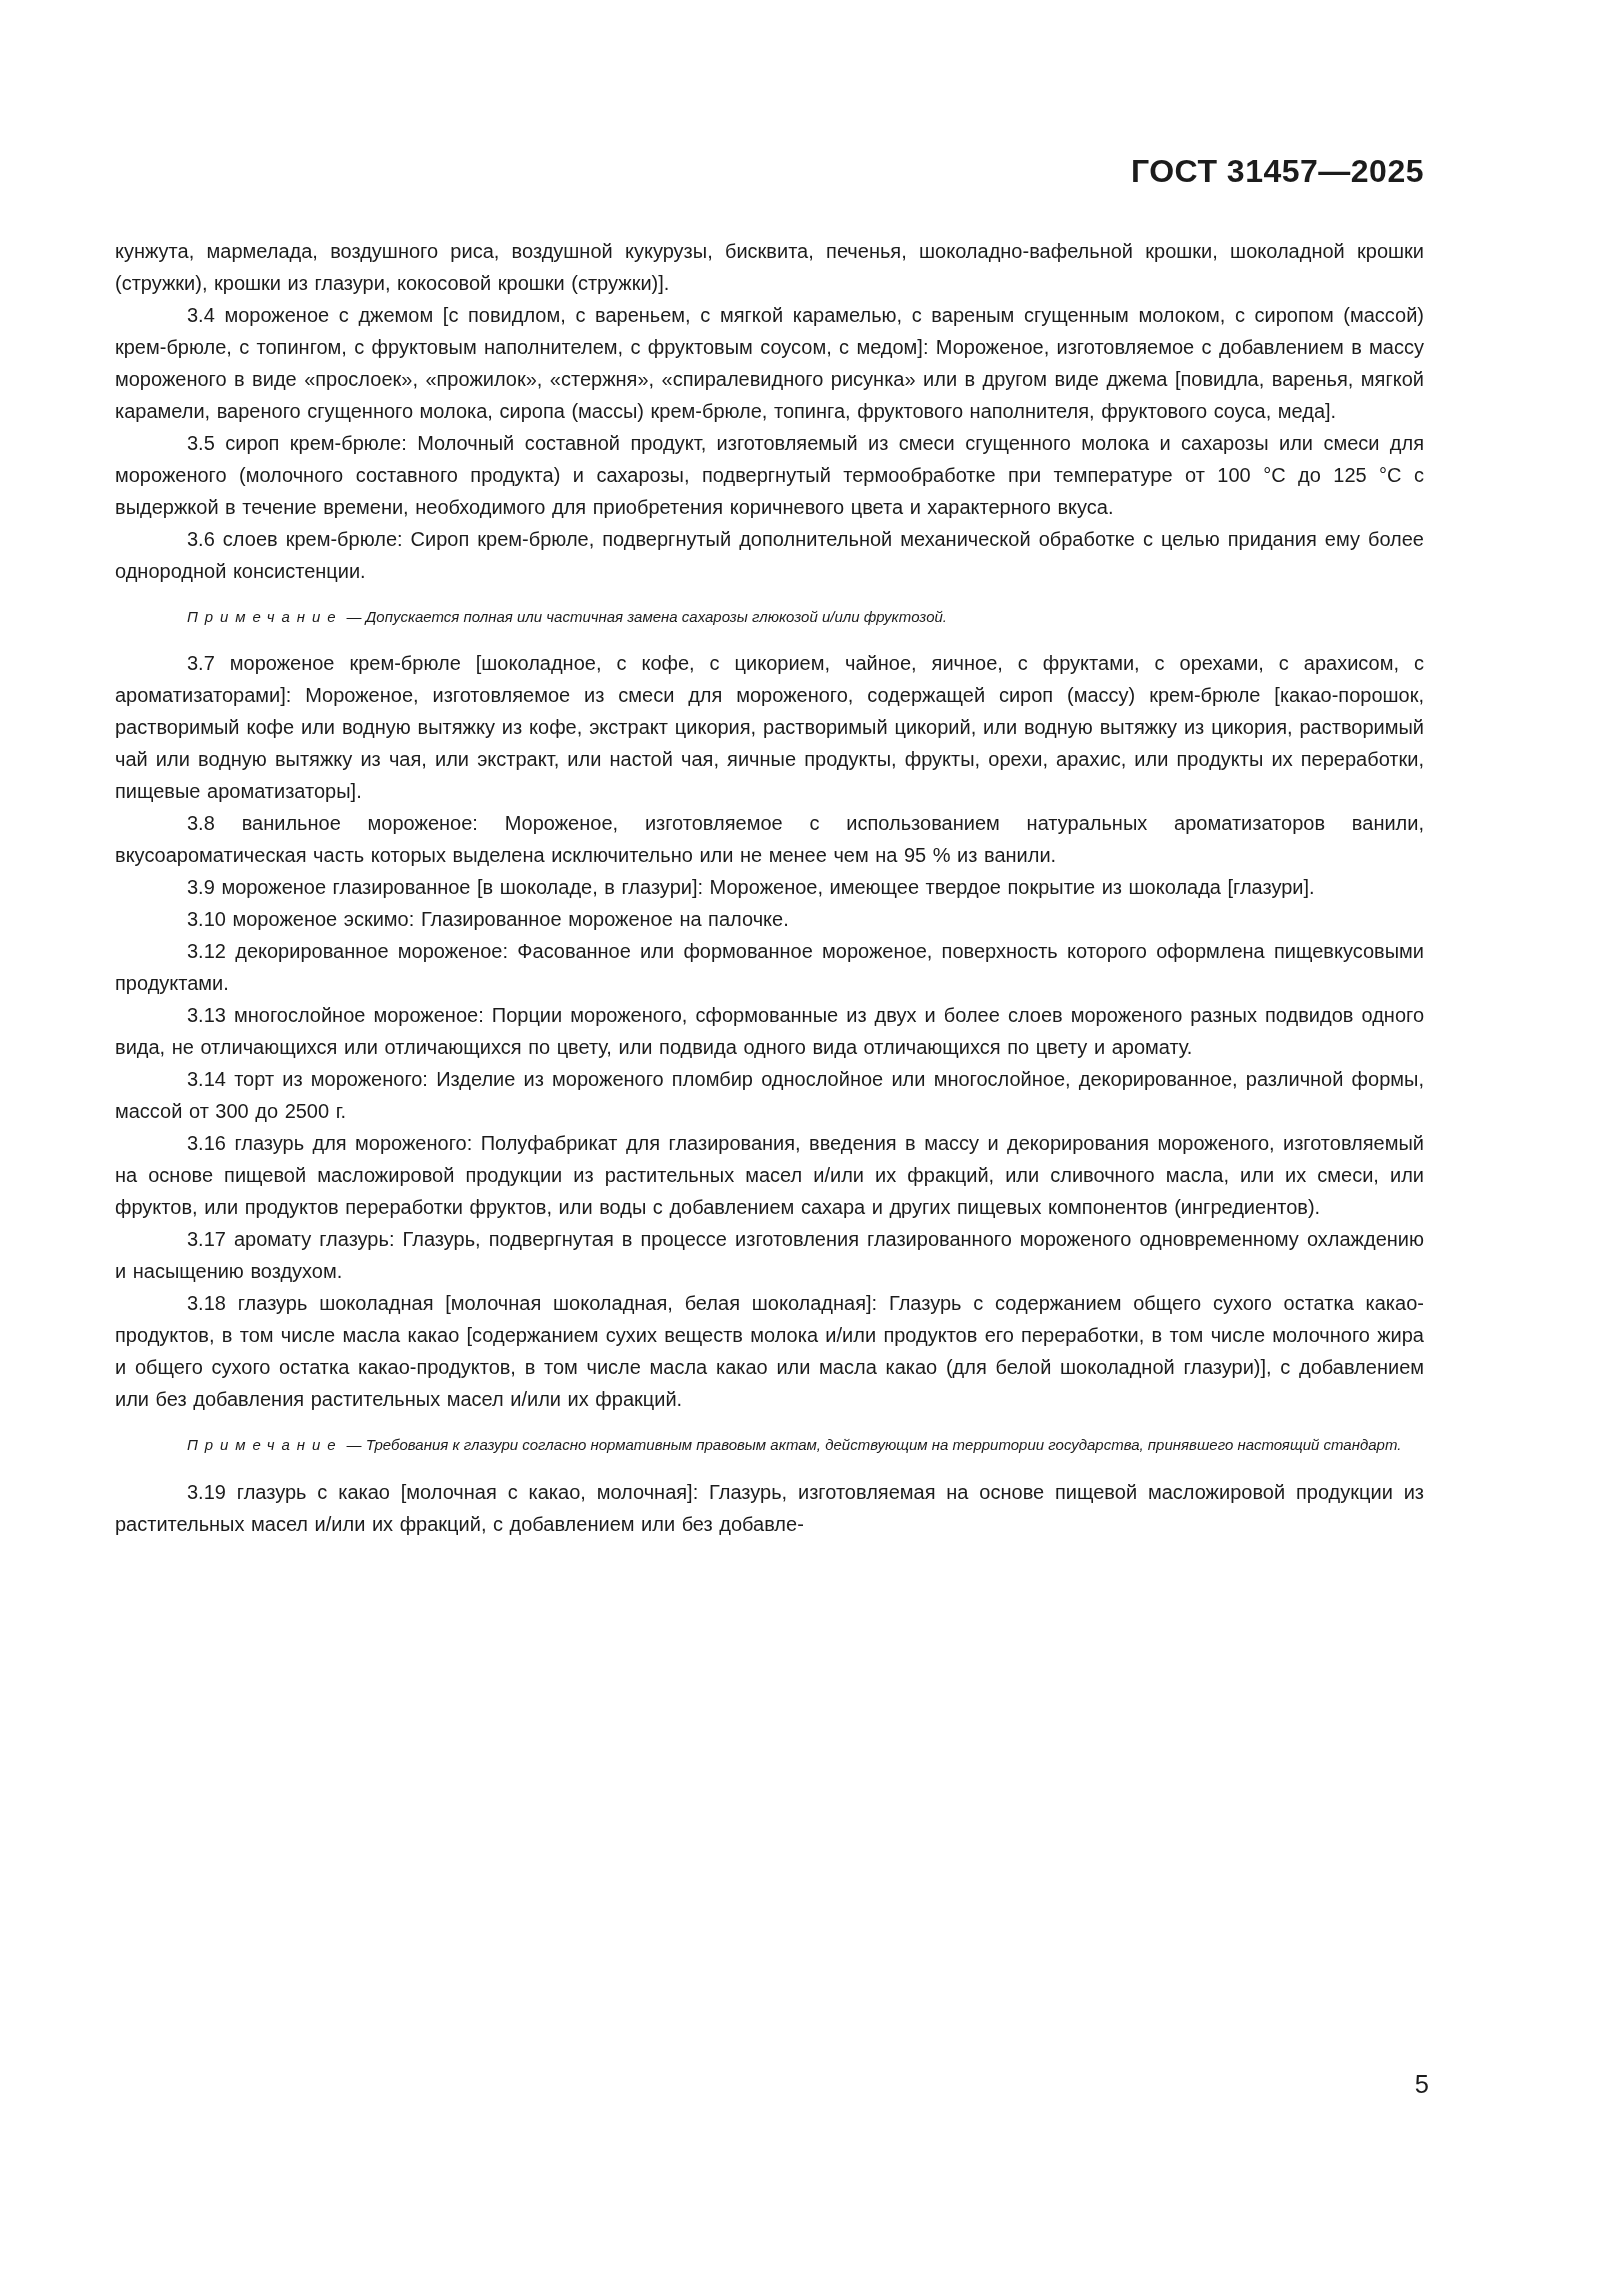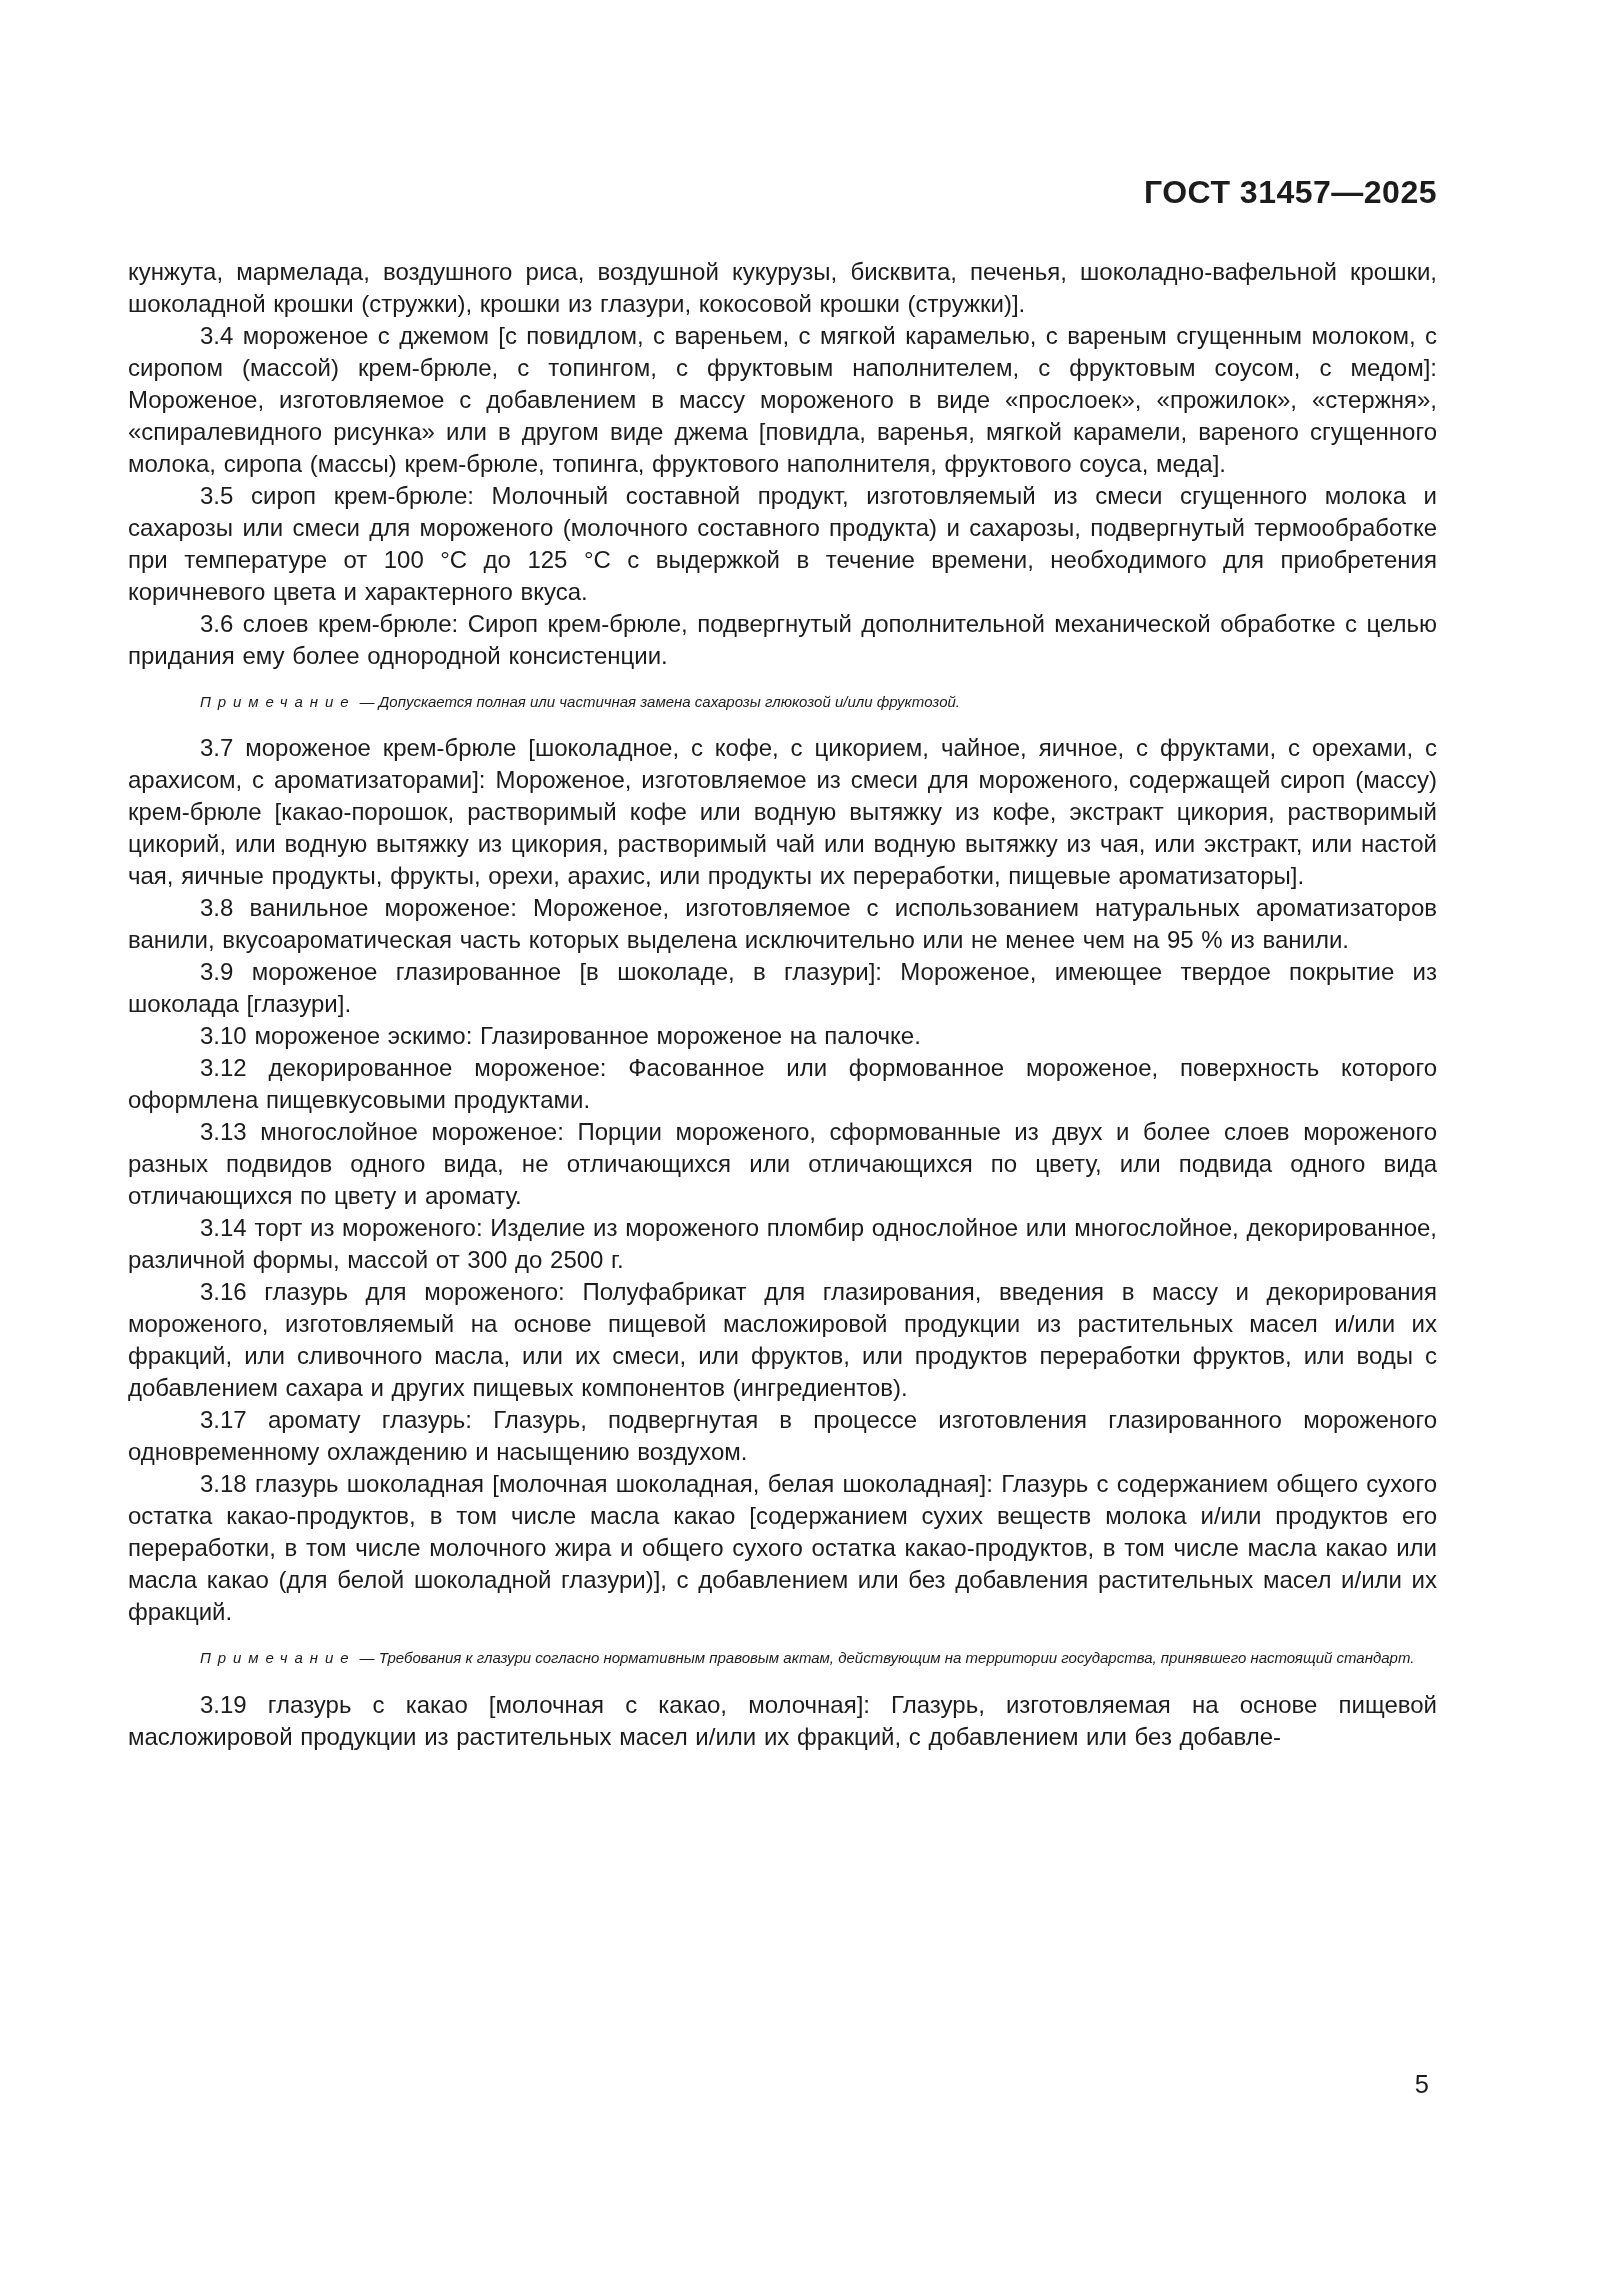--- a/index.html
+++ b/index.html
@@ -11,36 +11,35 @@
     position: relative;
     width: 1621px;
     height: 2293px;
     background: #ffffff;
     font-family: "Liberation Sans", sans-serif;
     color: #1c1c1c;
     overflow: hidden;
   }
   .content {
     position: absolute;
-    left: 128px;
+    left: 115px;
     top: 153px;
     width: 1309px;
-    margin-top: 21px;
   }
   .doc-header {
     font-size: 32px;
     font-weight: bold;
     text-align: right;
     line-height: 37px;
     margin: 0 0 45px 0;
     letter-spacing: 0.5px;
   }
   p.body-p {
     margin: 0;
-    font-size: 24px;
+    font-size: 20px;
     line-height: 32px;
     text-align: justify;
     text-indent: 72px;
     word-spacing: 1px;
   }
   p.body-p.no-indent {
     text-indent: 0;
   }
   .term {
     font-weight: normal;

